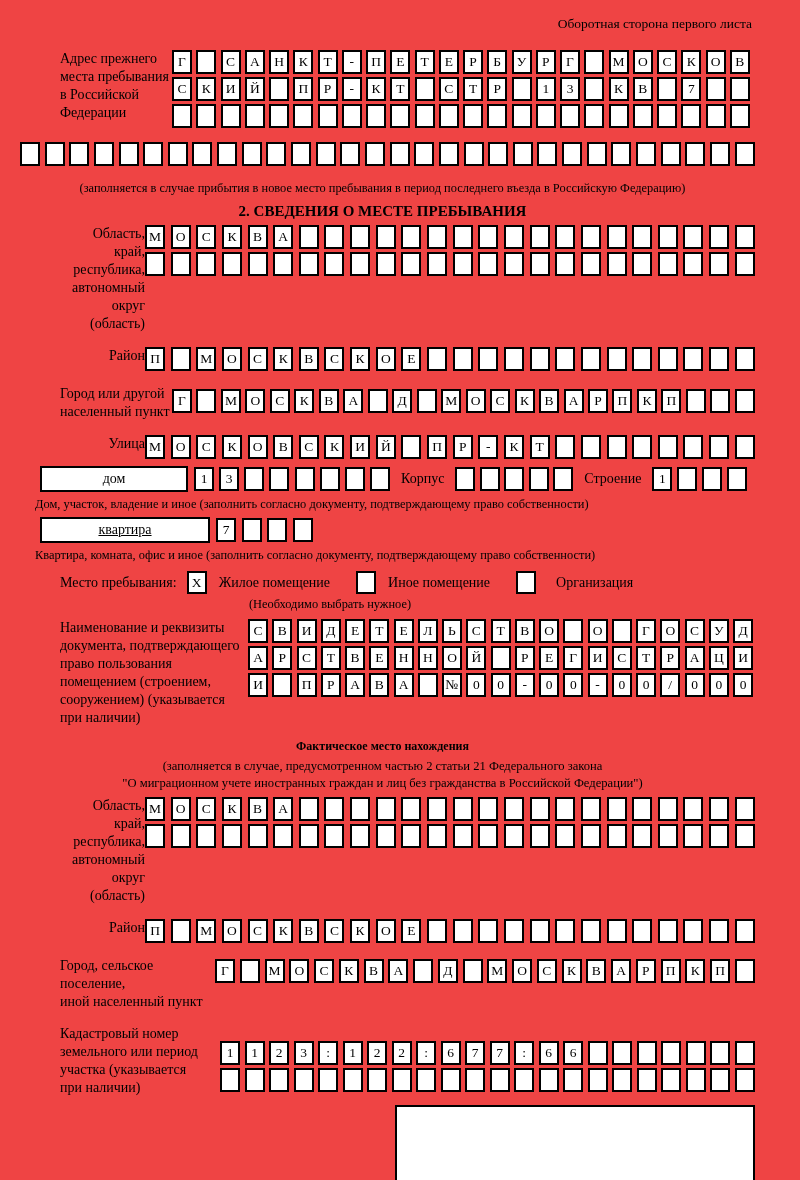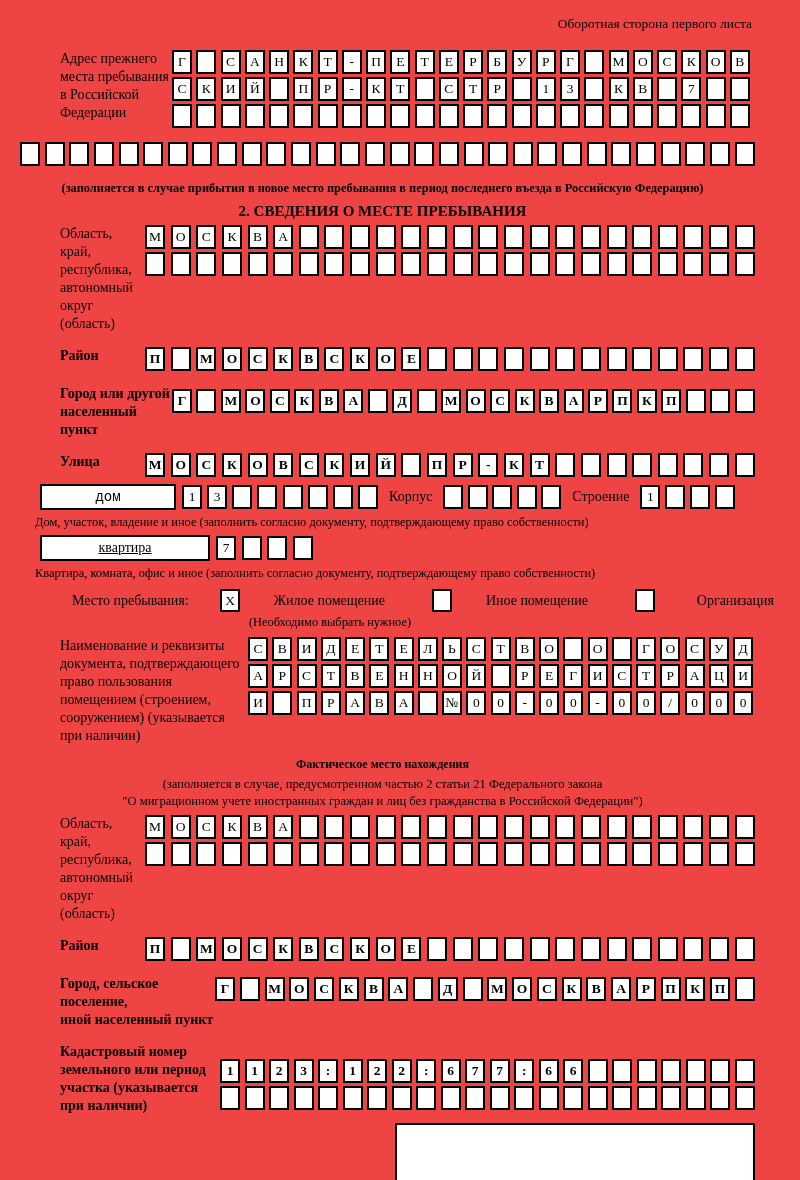--- a/index.html
+++ b/index.html
@@ -18,33 +18,33 @@
   .lblcol{font-size:14px;line-height:18px;padding-left:40px;box-sizing:border-box;flex-shrink:0;}
   .rowstack{display:flex;flex-direction:column;gap:3px;}
   .cells{display:flex;justify-content:space-between;flex-shrink:0;}
   .cell{
     width:20px;height:24px;box-sizing:border-box;border:2px solid #000;
     display:flex;align-items:center;justify-content:center;
     font-size:13.5px;line-height:1;background:#fff;flex-shrink:0;
   }
   .w578{width:578px;} .w735{width:735px;} .w610{width:610px;} .w583{width:583px;}
   .w505{width:505px;} .w540{width:540px;} .w535{width:535px;}
-  .w152{width:152px;} .w125{width:125px;} .w228{width:228px;} .w195l{width:195px;} .w200l{width:200px;}
+  .w152{width:152px;} .w125{width:125px;text-align:right;} .w228{width:228px;} .w195l{width:195px;} .w200l{width:200px;}
   .caption{font-size:12.4px;line-height:16px;}
   .center{text-align:center;}
   .cw{width:725px;}
   .sec-title{font-weight:bold;font-size:15px;text-align:center;width:725px;margin-top:7px;}
-  .mt3{margin-top:14px;font-weight:bold;} .mt5{margin-top:5px;} .mt7{margin-top:7px;}
+  .mt3{margin-top:14px;} .mt5{margin-top:5px;} .mt7{margin-top:7px;}
   .widebox{border:2px solid #000;height:26px;box-sizing:border-box;display:flex;align-items:center;justify-content:center;font-size:14px;flex-shrink:0;background:#fff;}
-  .wb140{width:136px;font-family:Liberation Mono, monospace;} .wb170{width:170px;text-decoration:underline;}
+  .wb140{width:148px;} .wb170{width:170px;text-decoration:underline;}
   .houserow{display:flex;align-items:center;margin-left:20px;}
   .inline-lbl{font-size:14px;padding:0 11px;white-space:nowrap;}
   .subcap{margin-left:15px;margin-top:4px;}
   .gap6{width:6px;flex-shrink:0;}
-  .stayrow{display:flex;align-items:center;margin-left:52px;margin-top:8px;font-size:14px;justify-content:space-between;}
+  .stayrow{display:flex;align-items:center;margin-left:40px;margin-top:8px;font-size:14px;}
   .staylbl{margin-right:10px;}
   .optlbl{margin-right:26px;}
   .chk{
     width:20px;height:23px;box-sizing:border-box;border:2px solid #000;
     display:flex;align-items:center;justify-content:center;
     font-size:13.5px;margin-right:12px;background:#fff;
   }
   .hint{width:620px;text-align:center;font-size:12.4px;margin-top:3px;}
   .note-lines{width:725px;text-align:center;font-size:12.6px;line-height:17px;margin-top:4px;}
   .fact-title{font-weight:bold;font-size:12px;text-align:center;width:725px;margin-top:12px;}

